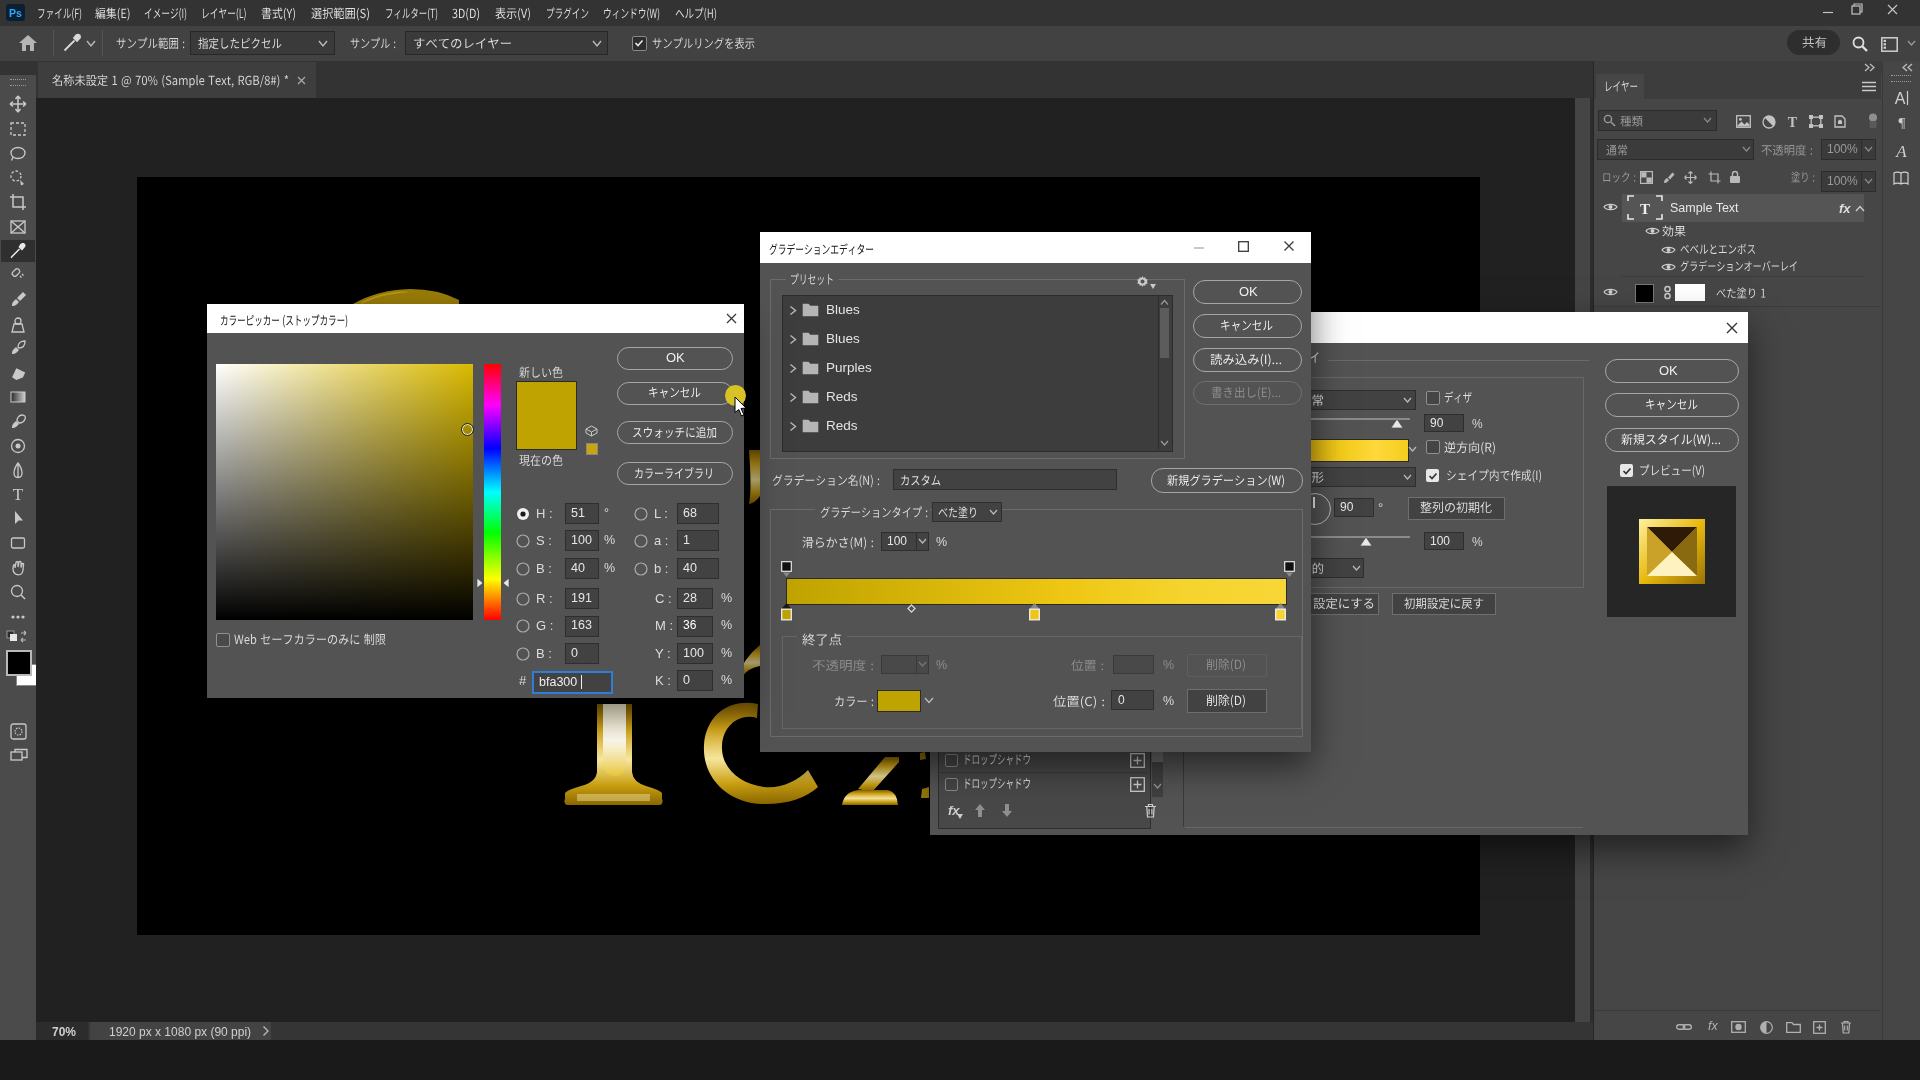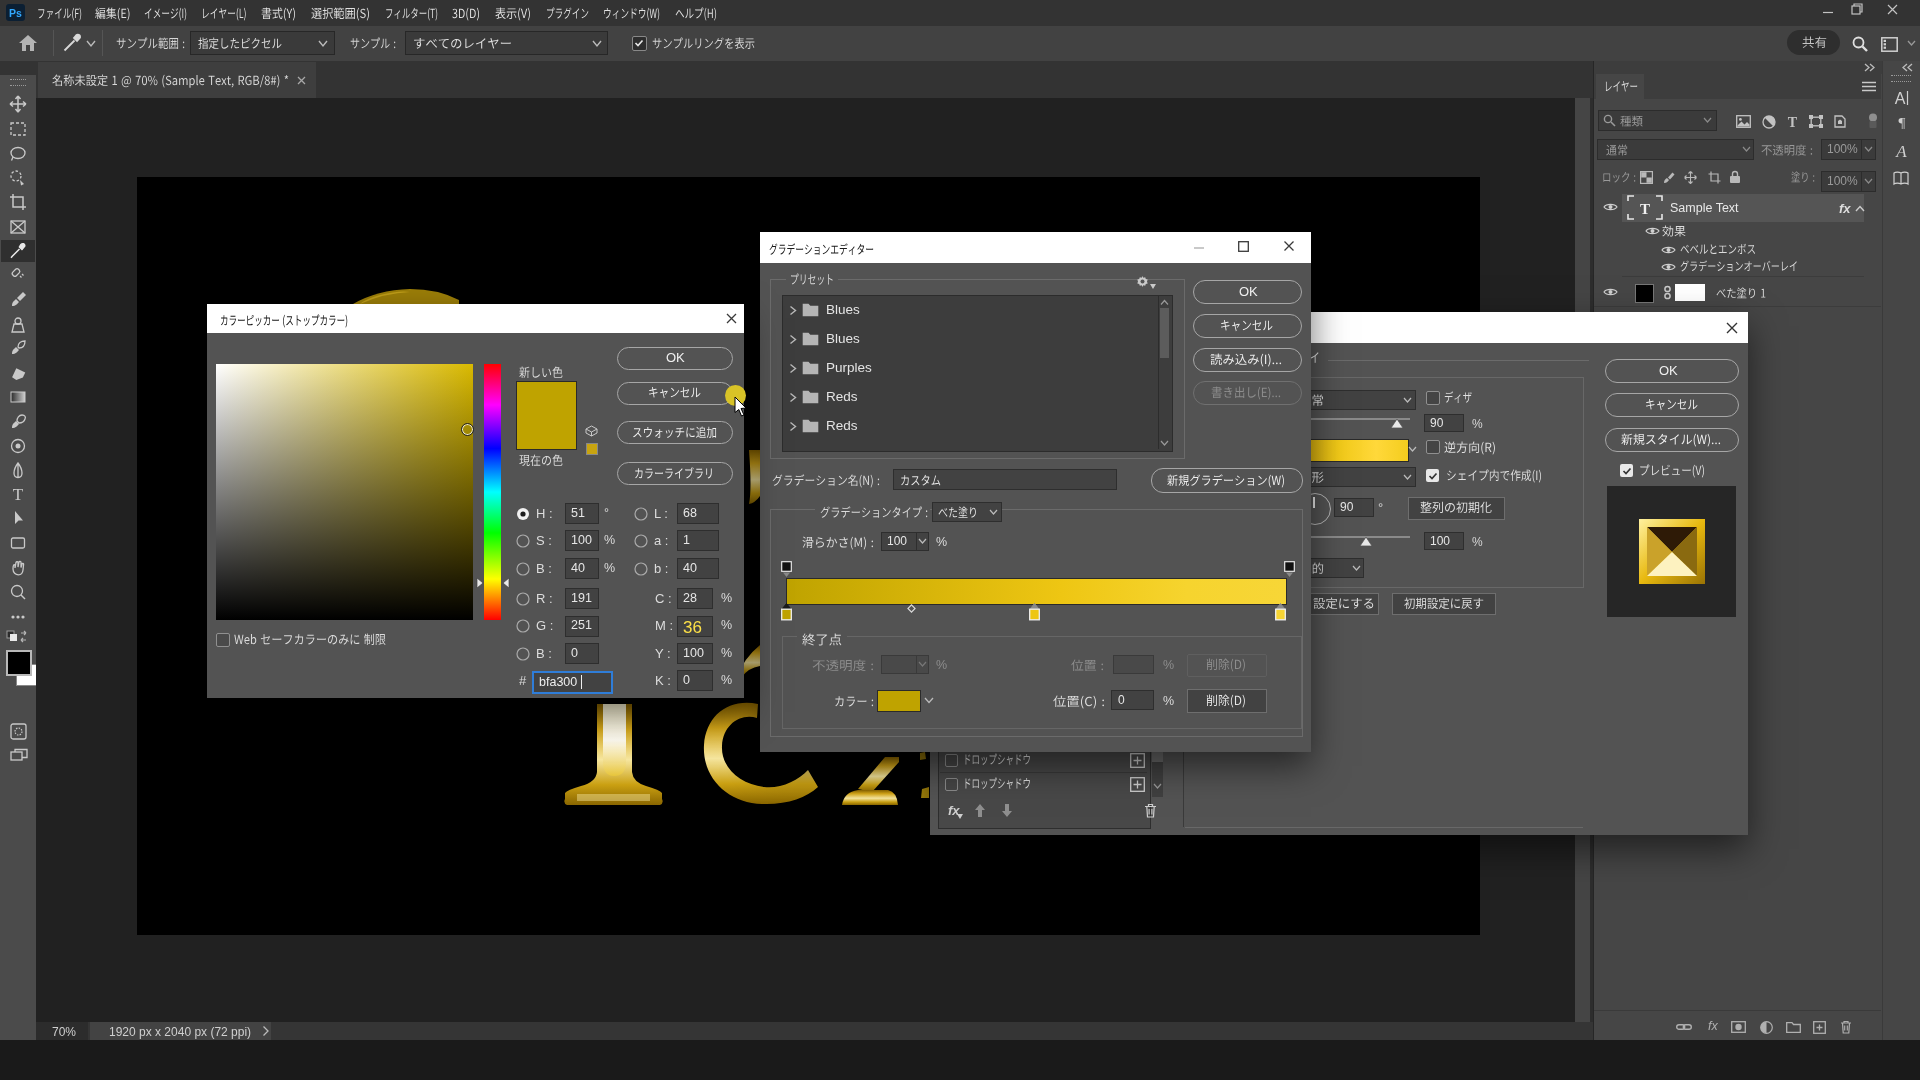--- a/index.html
+++ b/index.html
@@ -472,23 +472,23 @@
 
 <path d="M758,704 C728,698 706,716 704,745 C702,778 728,803 762,804 C786,805 806,798 818,787 L808,770 C798,781 780,789 764,787 C740,784 721,768 722,746 C723,725 740,713 757,718 Z" fill="url(#gv)"></path>
 
 <path d="M885,757 L899,757 L899,762 L872,792 L858,789 Z" fill="url(#gv)"></path>
 <path d="M842,805 Q844,792 858,790 L888,790 Q897,792 898,805 Z" fill="url(#gv)"></path>
 <path d="M920,753 L925,752 L926,759 L920,760 Z" fill="#a8850a"></path>
       <path d="M922,789 L929,787 L929,798 L921,798 Z" fill="#b8940d"></path>
 </svg>
 <div class="abs" style="left:36px;top:1022px;width:1557px;height:18px;background:#353535"></div>
 <div class="abs" style="left:36px;top:1022px;width:52px;height:18px;background:#2c2c2c"></div>
-<div style="position:absolute;left:52px;top:1025px;font-size:12px;color:#cfcfcf;font-weight:normal;letter-spacing:0;white-space:pre;">70%</div>
+<div style="position:absolute;left:52px;top:1025px;font-size:12px;color:#cfcfcf;font-weight:bold;letter-spacing:0;white-space:pre;">70%</div>
 <div class="abs" style="left:90px;top:1022px;width:181px;height:18px;background:#434343"></div>
-<div style="position:absolute;left:109px;top:1025px;font-size:12px;color:#cfcfcf;font-weight:normal;letter-spacing:0;white-space:pre;">1920 px x 2040 px (72 ppi)</div>
+<div style="position:absolute;left:109px;top:1025px;font-size:12px;color:#cfcfcf;font-weight:normal;letter-spacing:0;white-space:pre;">1920 px x 1080 px (90 ppi)</div>
 <svg class="abs" style="left:262px;top:1025px" width="8" height="12" viewBox="0 0 8 12">
       <path d="M1.5 1.5 L6 6 L1.5 10.5" stroke="#bbb" stroke-width="1.3" fill="none"></path>
     </svg>
 <div class="abs" style="left:0;top:1040px;width:1920px;height:40px;background:#1a1a1a"></div>
 <div class="abs" style="left:1593px;top:61px;width:327px;height:979px;background:#464646"></div>
 <div class="abs" style="left:1593px;top:61px;width:1px;height:979px;background:#262626"></div>
 <div class="abs" style="left:1594px;top:61px;width:326px;height:13px;background:#3d3d3d"></div>
 <svg class="abs" style="left:1864px;top:63px" width="12" height="9" viewBox="0 0 12 9">
       <g stroke="#bbb" stroke-width="1.3" fill="none">
         <path d="M1 1 L5 4.5 L1 8"></path>
@@ -1580,21 +1580,21 @@
       <circle cx="7" cy="7" r="6" fill="none" stroke="#aaa" stroke-width="1.2"></circle>
     </svg>
 <div style="position:absolute;left:536px;top:590.5px;font-size:13px;color:#dcdcdc;font-weight:normal;letter-spacing:0;white-space:pre;z-index:30">R :</div>
 <div class="inp" style="z-index:30;left:565px;top:588px;width:34px;height:21px"></div>
 <div style="position:absolute;left:571px;top:590.5px;font-size:12.5px;color:#e6e6e6;font-weight:normal;letter-spacing:0;white-space:pre;z-index:30">191</div>
 <svg class="abs" style="z-index:30;left:516px;top:619px" width="14" height="14" viewBox="0 0 14 14">
       <circle cx="7" cy="7" r="6" fill="none" stroke="#aaa" stroke-width="1.2"></circle>
     </svg>
 <div style="position:absolute;left:536px;top:618px;font-size:13px;color:#dcdcdc;font-weight:normal;letter-spacing:0;white-space:pre;z-index:30">G :</div>
 <div class="inp" style="z-index:30;left:565px;top:616px;width:34px;height:21px"></div>
-<div style="position:absolute;left:571px;top:618px;font-size:12.5px;color:#e6e6e6;font-weight:normal;letter-spacing:0;white-space:pre;z-index:30">251</div>
+<div style="position:absolute;left:571px;top:618px;font-size:12.5px;color:#e6e6e6;font-weight:normal;letter-spacing:0;white-space:pre;z-index:30">163</div>
 <svg class="abs" style="z-index:30;left:516px;top:646.5px" width="14" height="14" viewBox="0 0 14 14">
       <circle cx="7" cy="7" r="6" fill="none" stroke="#aaa" stroke-width="1.2"></circle>
     </svg>
 <div style="position:absolute;left:536px;top:645.5px;font-size:13px;color:#dcdcdc;font-weight:normal;letter-spacing:0;white-space:pre;z-index:30">B :</div>
 <div class="inp" style="z-index:30;left:565px;top:643px;width:34px;height:21px"></div>
 <div style="position:absolute;left:571px;top:645.5px;font-size:12.5px;color:#e6e6e6;font-weight:normal;letter-spacing:0;white-space:pre;z-index:30">0</div>
 <svg class="abs" style="z-index:30;left:634px;top:506.5px" width="14" height="14" viewBox="0 0 14 14">
       <circle cx="7" cy="7" r="6" fill="none" stroke="#aaa" stroke-width="1.2"></circle>
     </svg>
 <div style="position:absolute;left:654px;top:505.5px;font-size:13px;color:#dcdcdc;font-weight:normal;letter-spacing:0;white-space:pre;z-index:30">L :</div>
@@ -1611,21 +1611,21 @@
     </svg>
 <div style="position:absolute;left:654px;top:560.5px;font-size:13px;color:#dcdcdc;font-weight:normal;letter-spacing:0;white-space:pre;z-index:30">b :</div>
 <div class="inp" style="z-index:30;left:677px;top:558px;width:42px;height:21px"></div>
 <div style="position:absolute;left:683px;top:560.5px;font-size:12.5px;color:#e6e6e6;font-weight:normal;letter-spacing:0;white-space:pre;z-index:30">40</div>
 <div style="position:absolute;left:655px;top:590.5px;font-size:13px;color:#dcdcdc;font-weight:normal;letter-spacing:0;white-space:pre;z-index:30">C :</div>
 <div class="inp" style="z-index:30;left:677px;top:588px;width:36px;height:21px"></div>
 <div style="position:absolute;left:683px;top:590.5px;font-size:12.5px;color:#e6e6e6;font-weight:normal;letter-spacing:0;white-space:pre;z-index:30">28</div>
 <div style="position:absolute;left:721px;top:590.5px;font-size:12.5px;color:#dcdcdc;font-weight:normal;letter-spacing:0;white-space:pre;z-index:30">%</div>
 <div style="position:absolute;left:655px;top:618px;font-size:13px;color:#dcdcdc;font-weight:normal;letter-spacing:0;white-space:pre;z-index:30">M :</div>
 <div class="inp" style="z-index:30;left:677px;top:616px;width:36px;height:21px"></div>
-<div style="position:absolute;left:683px;top:618px;font-size:17px;color:#fde047;font-weight:normal;letter-spacing:0;white-space:pre;z-index:30">36</div>
+<div style="position:absolute;left:683px;top:618px;font-size:12px;color:#ffffff;font-weight:normal;letter-spacing:0;white-space:pre;z-index:30">36</div>
 <div style="position:absolute;left:721px;top:618px;font-size:12.5px;color:#dcdcdc;font-weight:normal;letter-spacing:0;white-space:pre;z-index:30">%</div>
 <div style="position:absolute;left:655px;top:645.5px;font-size:13px;color:#dcdcdc;font-weight:normal;letter-spacing:0;white-space:pre;z-index:30">Y :</div>
 <div class="inp" style="z-index:30;left:677px;top:643px;width:36px;height:21px"></div>
 <div style="position:absolute;left:683px;top:645.5px;font-size:12.5px;color:#e6e6e6;font-weight:normal;letter-spacing:0;white-space:pre;z-index:30">100</div>
 <div style="position:absolute;left:721px;top:645.5px;font-size:12.5px;color:#dcdcdc;font-weight:normal;letter-spacing:0;white-space:pre;z-index:30">%</div>
 <div style="position:absolute;left:655px;top:673px;font-size:13px;color:#dcdcdc;font-weight:normal;letter-spacing:0;white-space:pre;z-index:30">K :</div>
 <div class="inp" style="z-index:30;left:677px;top:670px;width:36px;height:21px"></div>
 <div style="position:absolute;left:683px;top:673px;font-size:12.5px;color:#e6e6e6;font-weight:normal;letter-spacing:0;white-space:pre;z-index:30">0</div>
 <div style="position:absolute;left:721px;top:673px;font-size:12.5px;color:#dcdcdc;font-weight:normal;letter-spacing:0;white-space:pre;z-index:30">%</div>
 <div style="position:absolute;left:519px;top:673px;font-size:13px;color:#dcdcdc;font-weight:normal;letter-spacing:0;white-space:pre;z-index:30">#</div>

